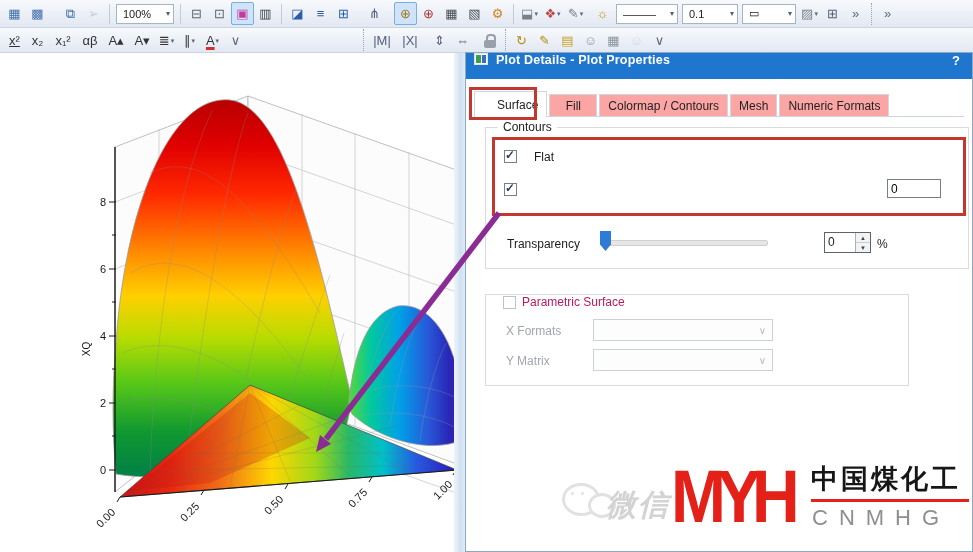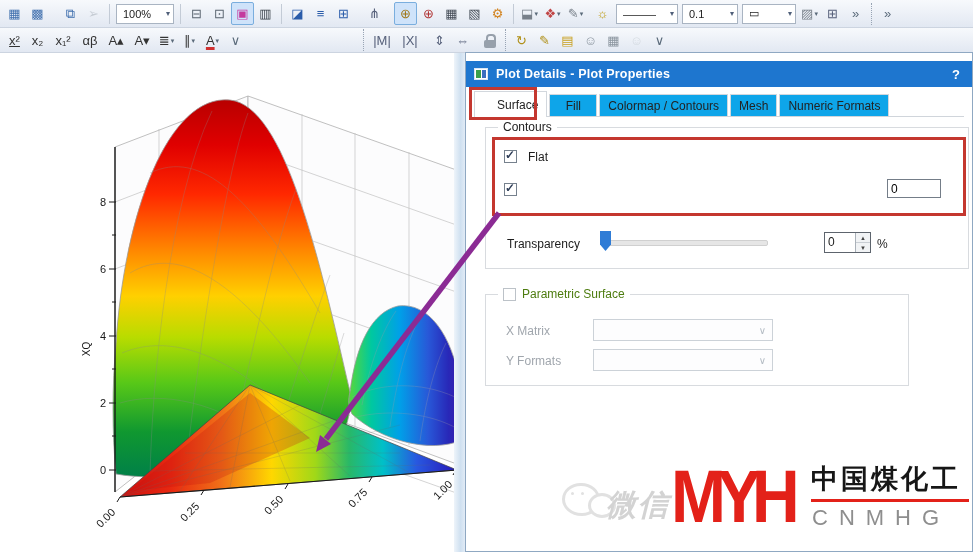--- a/index.html
+++ b/index.html
@@ -30,40 +30,40 @@
                      border:2px solid #97a0ab;border-bottom:none;border-radius:4px 4px 0 0;}
 
   
   .graph-window{position:absolute;left:0;top:53px;width:454px;height:499px;background:#fff;}
   .win-strip{position:absolute;left:454px;top:53px;width:12px;height:499px;
              background:linear-gradient(90deg,#eef4fa 0%,#cfe0f0 55%,#e6eef7 100%);}
 
   
   .dialog{position:absolute;left:465px;top:52px;width:508px;height:500px;background:#fff;
           border:1px solid #8fa8c2;box-sizing:border-box;z-index:10;font-size:12px;}
-  .titlebar{position:absolute;left:0;top:8px;right:0;height:26px;background:#1e76cf;display:flex;
-            align-items:center;color:#fff;}
+  .titlebar{position:absolute;left:0;top:0;right:0;height:26px;background:#1e76cf;display:flex;
+            align-items:flex-start;color:#fff;}
   .titlebar .appicon{width:14px;height:12px;margin:0 8px 0 8px;background:#fff;border:1px solid #d8e6f4;
             display:flex;gap:1px;padding:1px;box-sizing:border-box;}
   .titlebar .appicon i{flex:1;}
   .titlebar .appicon i:nth-child(1){background:#3aa04a;}
   .titlebar .appicon i:nth-child(2){background:#3a6fc0;}
   .titlebar .title{font-size:12.5px;font-weight:600;letter-spacing:.2px;}
   .titlebar .help{margin-left:auto;margin-right:12px;font-size:13px;font-weight:600;cursor:default;}
 
   .tabstrip{position:absolute;left:8px;right:8px;top:36px;display:flex;align-items:flex-end;
             border-bottom:1px solid #d0d5db;height:27px;}
   .tab{height:22px;display:flex;align-items:center;justify-content:center;font-size:12px;
-       background:#0ea5e9;border:1px solid #d2d7dd;border-bottom:none;margin-right:2px;
+       background:#fca5a5;border:1px solid #d2d7dd;border-bottom:none;margin-right:2px;
        padding:0 8px;box-sizing:border-box;}
   .tab.active{background:#fff;height:26px;margin-bottom:-1px;z-index:2;}
 
   .groupbox{position:absolute;border:1px solid #d8dbdf;box-sizing:border-box;}
   .legend{position:absolute;top:-8px;left:12px;background:#fff;padding:0 5px;font-size:12px;}
-  .legend.gray{color:#4d7c0f;display:flex;align-items:center;gap:6px;}
+  .legend.gray{color:#be185d;display:flex;align-items:center;gap:6px;margin-top:8px;}
 
   .cb{display:inline-block;width:13px;height:13px;border:1px solid #76818d;background:#fff;
       position:relative;vertical-align:middle;box-sizing:border-box;}
   .cb.checked::after{content:"✓";position:absolute;left:0px;top:-3px;font-size:12px;
       font-weight:bold;color:#2e3d57;}
   .cb.gray{border-color:#bcc2c8;}
 
   .row-label{position:absolute;font-size:12px;color:#1d1d1d;white-space:nowrap;}
   .gray-label{color:#a0a6ad;}
 
@@ -444,21 +444,21 @@
         <div class="tab" style="min-width: 48px;">Fill</div>
         <div class="tab" style="min-width: 100px;">Colormap / Contours</div>
         <div class="tab" style="min-width: 38px;">Mesh</div>
         <div class="tab" style="min-width: 92px; margin-top: 48px;">Numeric Formats</div>
       </div>
 
     <div class="groupbox" style="left:19px;top:74px;width:484px;height:142px;">
       <span class="legend">Contours</span>
     </div>
     <span class="cb checked" style="position:absolute;left:38px;top:97px;"></span>
-    <span class="row-label" style="left:62px;top:97px;">Flat</span>
+    <span class="row-label" style="left:68px;top:97px;">Flat</span>
     <span class="cb checked" style="position:absolute;left:38px;top:130px;"></span>
     <input class="txtinput" style="left: 421px; top: 126px; width: 54px; height: 19px;" value="0">
 
     <span class="row-label" style="left:41px;top:184px;">Transparency</span>
     <div class="slider-track" style="left:135px;top:187px;width:165px;"></div>
     <div class="slider-thumb" style="left:134px;top:178px;"></div>
     <div class="spin" style="left:358px;top:179px;width:47px;height:21px;">
       <span class="num">0</span>
       <span class="btns">
           <span>▲</span>
@@ -466,25 +466,25 @@
         </span>
     </div>
     <span class="row-label" style="left:411px;top:184px;">%</span>
 
     <div class="groupbox" style="left:19px;top:241px;width:424px;height:92px;">
       <span class="legend gray">
         <span class="cb gray"></span>
         <span>Parametric Surface</span>
       </span>
     </div>
-    <span class="row-label gray-label" style="left:40px;top:271px;">X Matrix</span>
+    <span class="row-label gray-label" style="left:40px;top:271px;">X Formats</span>
     <div class="ddown" style="left:127px;top:266px;width:180px;">
       <span class="chev">∨</span>
     </div>
-    <span class="row-label gray-label" style="left:40px;top:301px;">Y Formats</span>
+    <span class="row-label gray-label" style="left:40px;top:301px;">Y Matrix</span>
     <div class="ddown" style="left:127px;top:296px;width:180px;">
       <span class="chev">∨</span>
     </div>
 
     <div class="wechat-icon" style="left:96px;top:426px;width:52px;height:46px;">
       <span class="b1"></span>
         <span class="b2"></span>
       <i style="left:9px;top:13px;"></i>
         <i style="left:19px;top:13px;"></i>
     </div>

